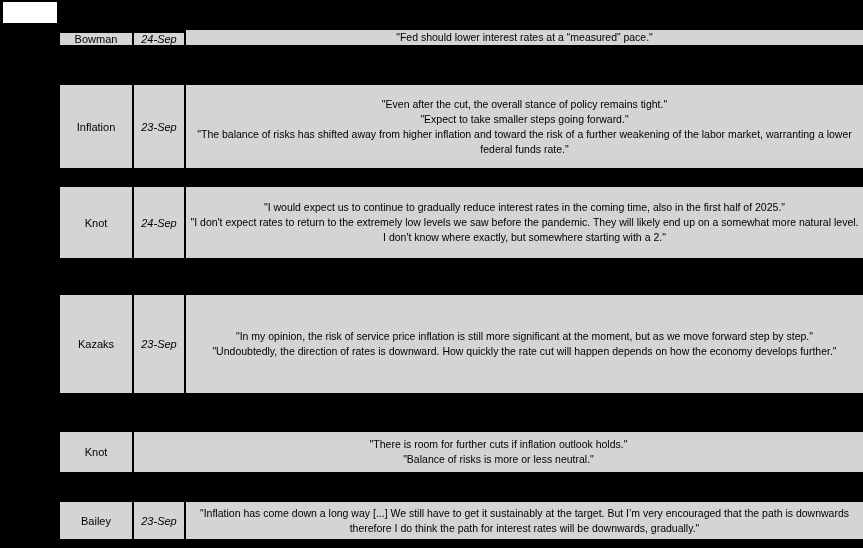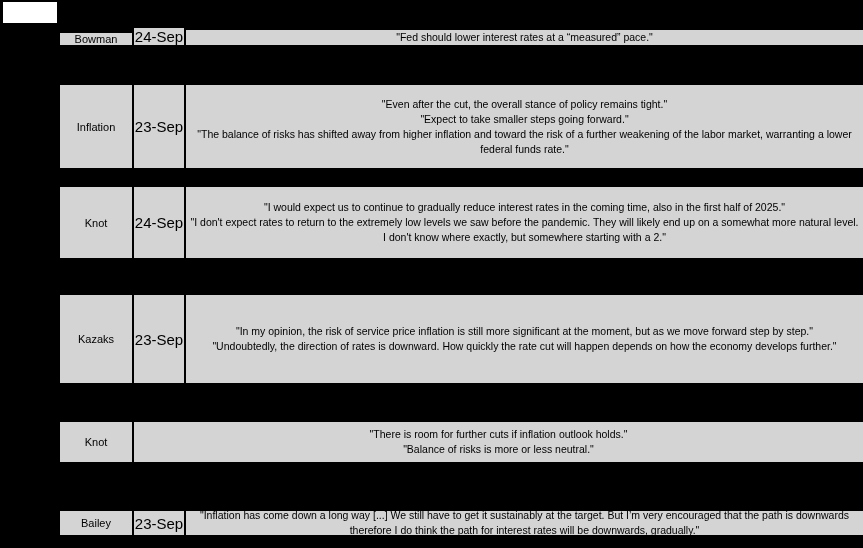--- a/index.html
+++ b/index.html
@@ -31,42 +31,43 @@
   }
   .row {
     display: flex;
     margin-left: 60px;
     align-items: stretch;
   }
   
   .row:nth-of-type(1) { margin-top: 25px; height: 20px; align-items: flex-end; }
   .row:nth-of-type(2) { margin-top: 40px; height: 83px; }
   .row:nth-of-type(3) { margin-top: 19px; height: 71px; }
-  .row:nth-of-type(4) { margin-top: 37px; height: 88px; }
+  .row:nth-of-type(4) { margin-top: 37px; height: 98px; }
   .row:nth-of-type(5) { margin-top: 39px; height: 40px; }
-  .row:nth-of-type(6) { margin-top: 49px; height: 24px; }
+  .row:nth-of-type(6) { margin-top: 30px; height: 37px; }
   .cell {
     background: #d4d4d4;
     color: #000000;
     display: flex;
     flex-direction: column;
     justify-content: center;
     box-sizing: border-box;
   }
   .cell.name {
     width: 74px;
     border-right: 2px solid #000000;
     text-align: center;
     font-size: 11px;
   }
   .cell.date {
     width: 52px;
     border-right: 2px solid #000000;
     text-align: center;
-    font-size: 15px;
+    font-size: 11px;
+    font-style: italic;
   }
   .cell.quote {
     flex: 1;
     text-align: center;
     font-size: 10.5px;
     line-height: 15px;
     padding: 0 4px;
   }
   .quote-line { width: 100%; }
 </style>

